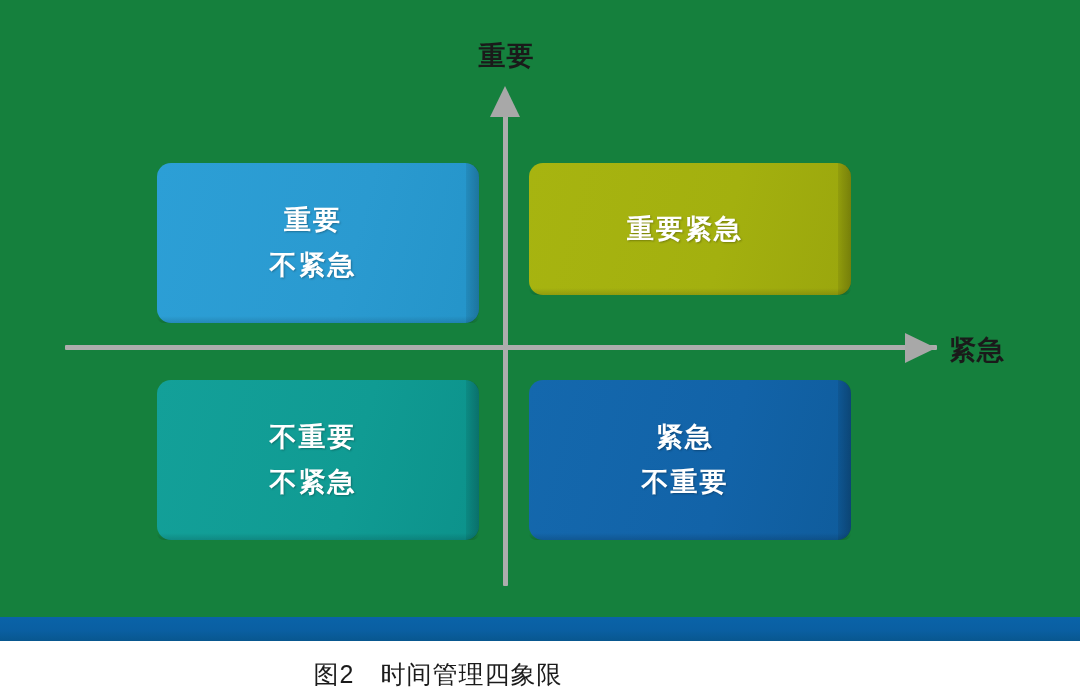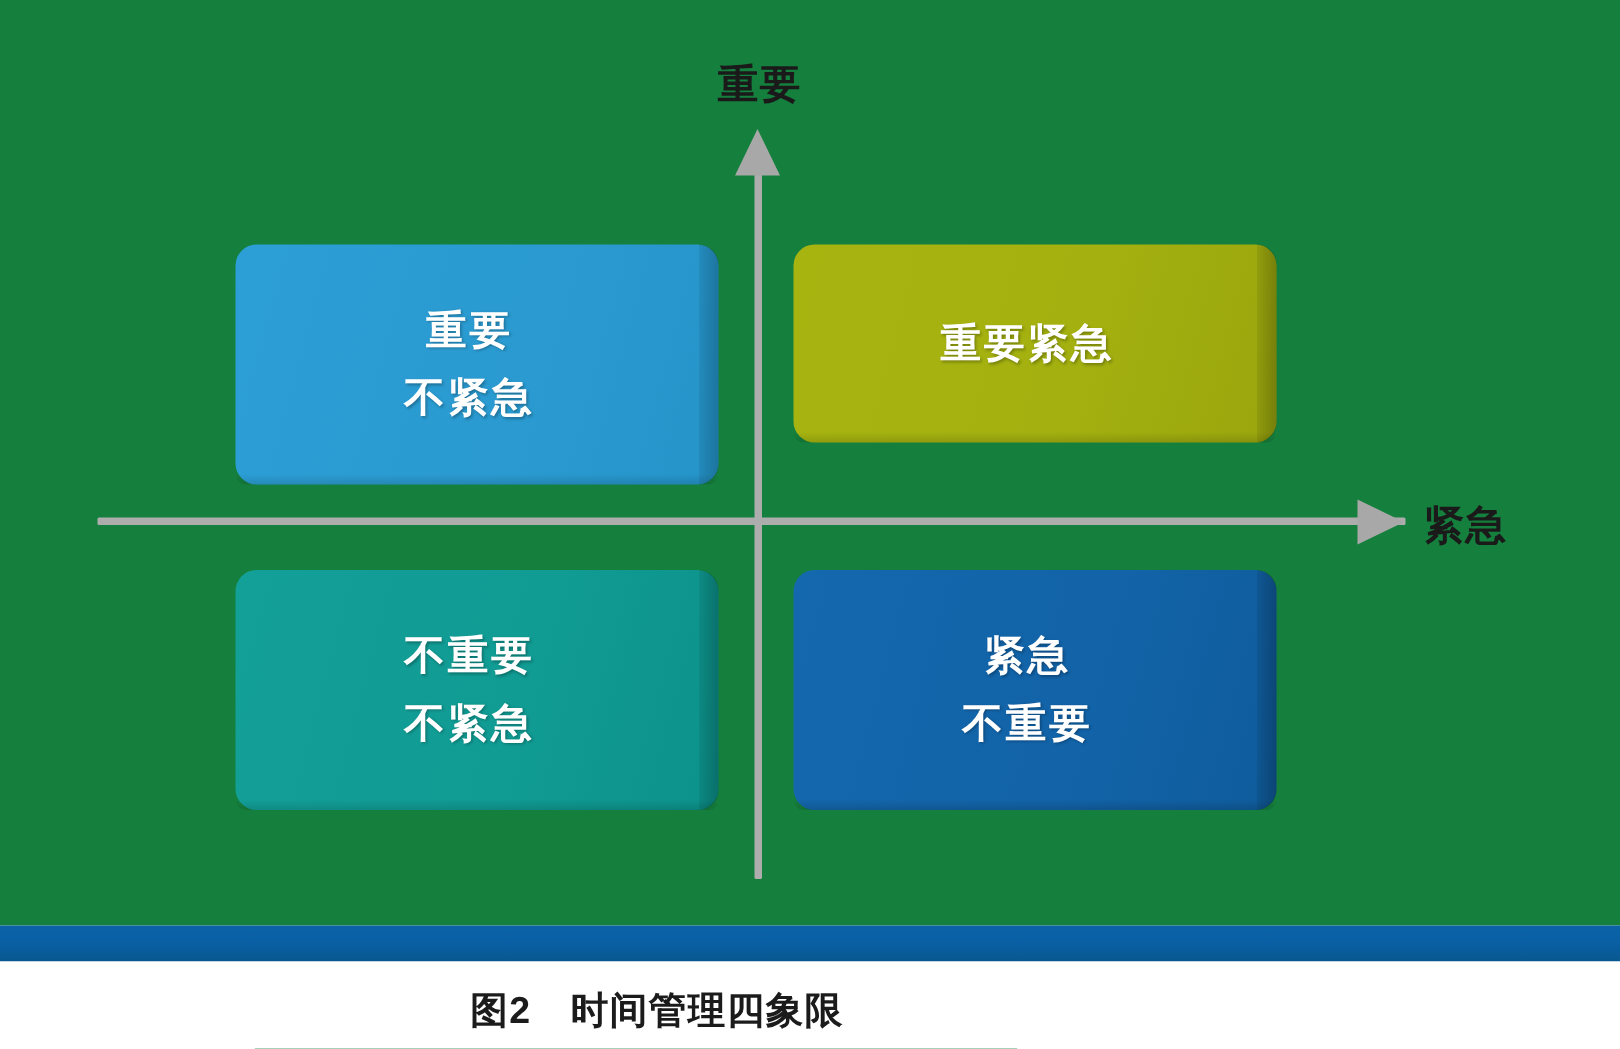--- a/index.html
+++ b/index.html
@@ -47,21 +47,21 @@
   #figure-caption {
     position: absolute;
     left: 0;
     top: 16px;
     width: 876px;
     text-align: center;
     font-size: 25px;
     line-height: 34px;
     letter-spacing: 1px;
     color: #1b1b1b;
-    font-weight: 700;
+    font-weight: 400;
     white-space: pre;
   }
 
   
   .axis-line-h {
     position: absolute;
     left: 65px;
     top: 345px;
     width: 872px;
     height: 5px;

